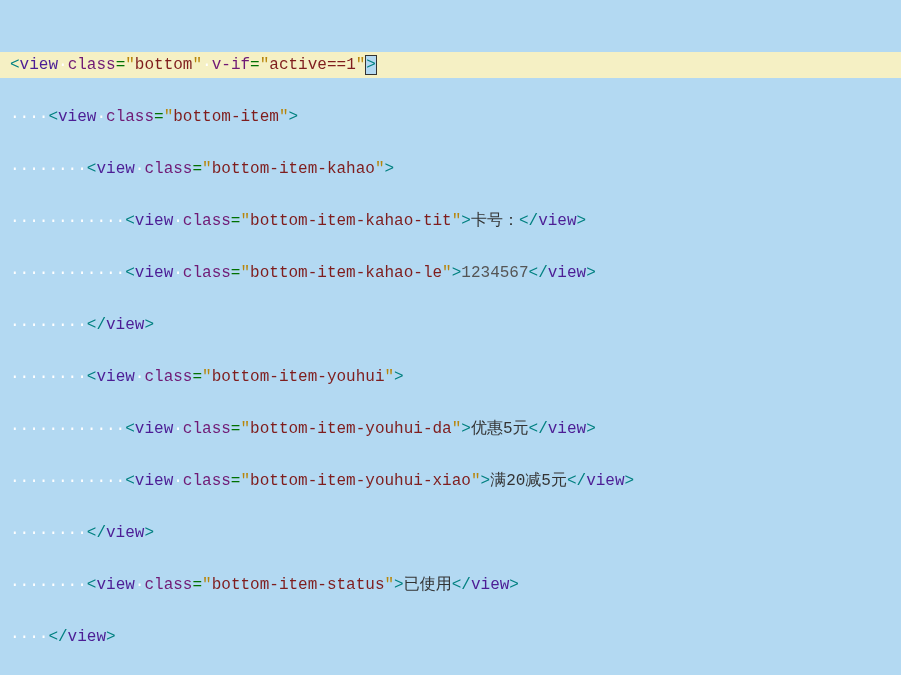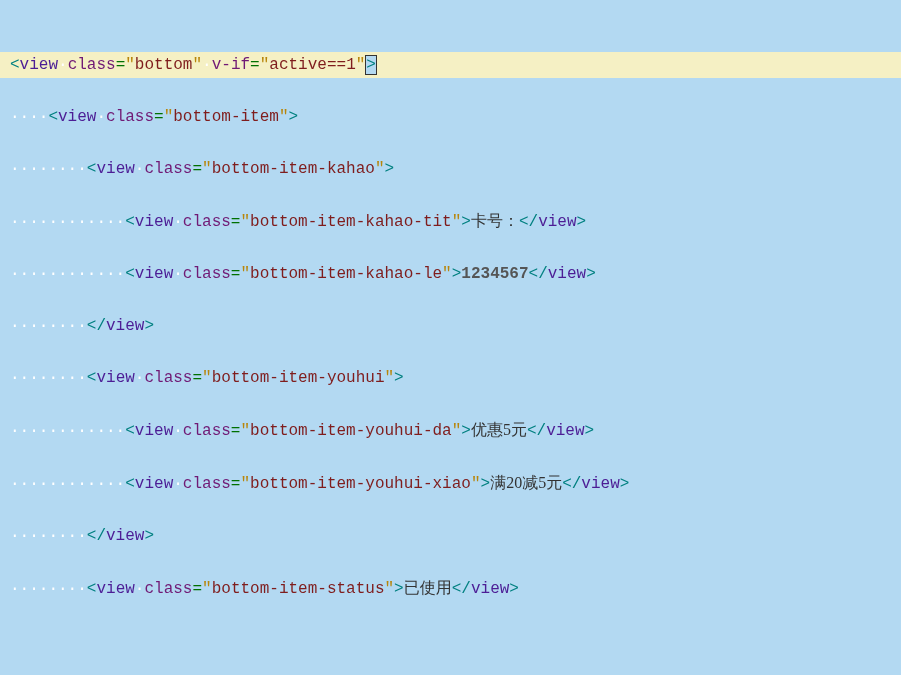--- a/index.html
+++ b/index.html
@@ -25,22 +25,22 @@
   }
   .guide {
     color: #ffffff;
   }
   .bracket { color: #008080; }
   .tag { color: #4c1d95; }
   .attr { color: #701a75; }
   .eq { color: #007000; }
   .str { color: #b8860b; }
   .val { color: #7f1d1d; }
-  .text { color: #333333; font-family: Liberation Serif, serif; }
-  .num { color: #555555; font-weight: bold; }
+  .text { color: #333333; }
+  .num { color: #555555; }
   .box {
     display: inline-block;
     border: 1px solid #333;
     line-height: 18px;
     padding: 0 0px;
     background: #b3d9f2;
   }
 </style>
 </head>
 <body>
@@ -49,20 +49,21 @@
 <span class="line"><span class="guide">····</span><span class="bracket">&lt;</span><span class="tag">view</span><span class="guide">·</span><span class="attr">class</span><span class="eq">=</span><span class="str">"</span><span class="val">bottom-item</span><span class="str">"</span><span class="bracket">&gt;</span></span>
 <span class="line"><span class="guide">········</span><span class="bracket">&lt;</span><span class="tag">view</span><span class="guide">·</span><span class="attr">class</span><span class="eq">=</span><span class="str">"</span><span class="val">bottom-item-kahao</span><span class="str">"</span><span class="bracket">&gt;</span></span>
 <span class="line"><span class="guide">············</span><span class="bracket">&lt;</span><span class="tag">view</span><span class="guide">·</span><span class="attr">class</span><span class="eq">=</span><span class="str">"</span><span class="val">bottom-item-kahao-tit</span><span class="str">"</span><span class="bracket">&gt;</span><span class="text">卡号：</span><span class="bracket">&lt;/</span><span class="tag">view</span><span class="bracket">&gt;</span></span>
 <span class="line"><span class="guide">············</span><span class="bracket">&lt;</span><span class="tag">view</span><span class="guide">·</span><span class="attr">class</span><span class="eq">=</span><span class="str">"</span><span class="val">bottom-item-kahao-le</span><span class="str">"</span><span class="bracket">&gt;</span><span class="num">1234567</span><span class="bracket">&lt;/</span><span class="tag">view</span><span class="bracket">&gt;</span></span>
 <span class="line"><span class="guide">········</span><span class="bracket">&lt;/</span><span class="tag">view</span><span class="bracket">&gt;</span></span>
 <span class="line"><span class="guide">········</span><span class="bracket">&lt;</span><span class="tag">view</span><span class="guide">·</span><span class="attr">class</span><span class="eq">=</span><span class="str">"</span><span class="val">bottom-item-youhui</span><span class="str">"</span><span class="bracket">&gt;</span></span>
 <span class="line"><span class="guide">············</span><span class="bracket">&lt;</span><span class="tag">view</span><span class="guide">·</span><span class="attr">class</span><span class="eq">=</span><span class="str">"</span><span class="val">bottom-item-youhui-da</span><span class="str">"</span><span class="bracket">&gt;</span><span class="text">优惠5元</span><span class="bracket">&lt;/</span><span class="tag">view</span><span class="bracket">&gt;</span></span>
 <span class="line"><span class="guide">············</span><span class="bracket">&lt;</span><span class="tag">view</span><span class="guide">·</span><span class="attr">class</span><span class="eq">=</span><span class="str">"</span><span class="val">bottom-item-youhui-xiao</span><span class="str">"</span><span class="bracket">&gt;</span><span class="text">满20减5元</span><span class="bracket">&lt;/</span><span class="tag">view</span><span class="bracket">&gt;</span></span>
 <span class="line"><span class="guide">········</span><span class="bracket">&lt;/</span><span class="tag">view</span><span class="bracket">&gt;</span></span>
 <span class="line"><span class="guide">········</span><span class="bracket">&lt;</span><span class="tag">view</span><span class="guide">·</span><span class="attr">class</span><span class="eq">=</span><span class="str">"</span><span class="val">bottom-item-status</span><span class="str">"</span><span class="bracket">&gt;</span><span class="text">已使用</span><span class="bracket">&lt;/</span><span class="tag">view</span><span class="bracket">&gt;</span></span>
+<span class="line"><span class="guide">····</span><span class="bracket">&lt;/</span><span class="tag">view</span><span class="bracket">&gt;</span></span>
 
 
 
 
 
 
 
 
 
 

